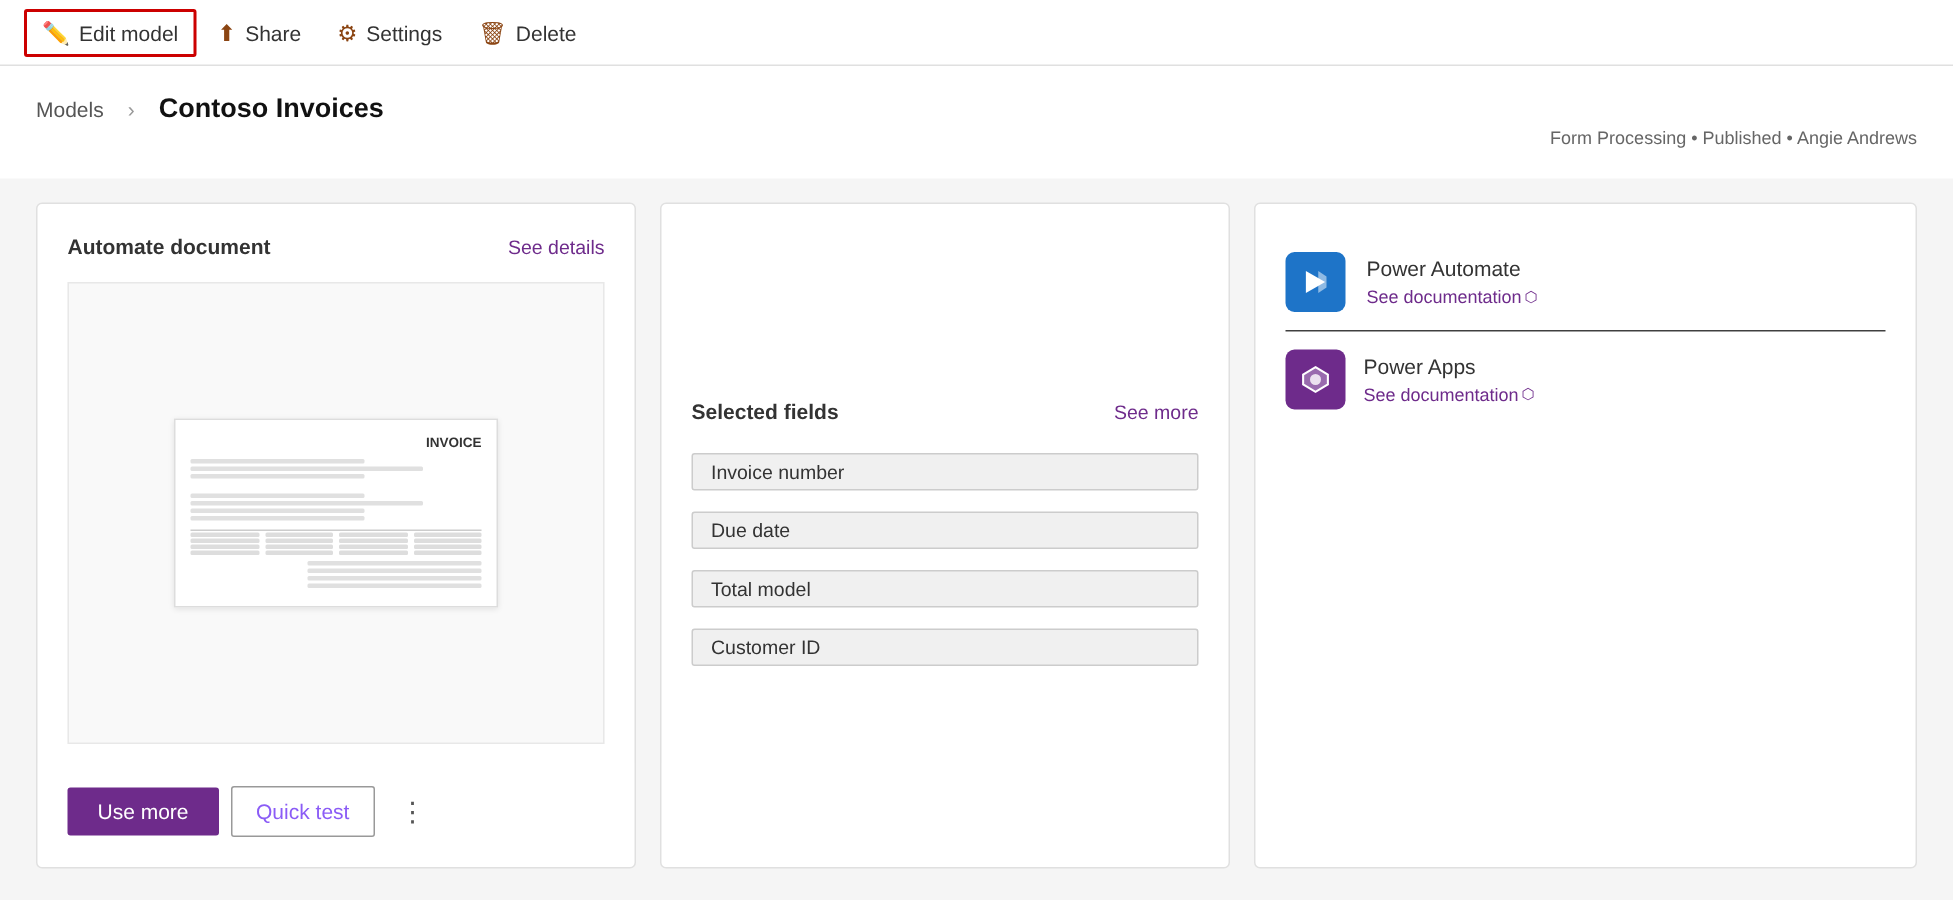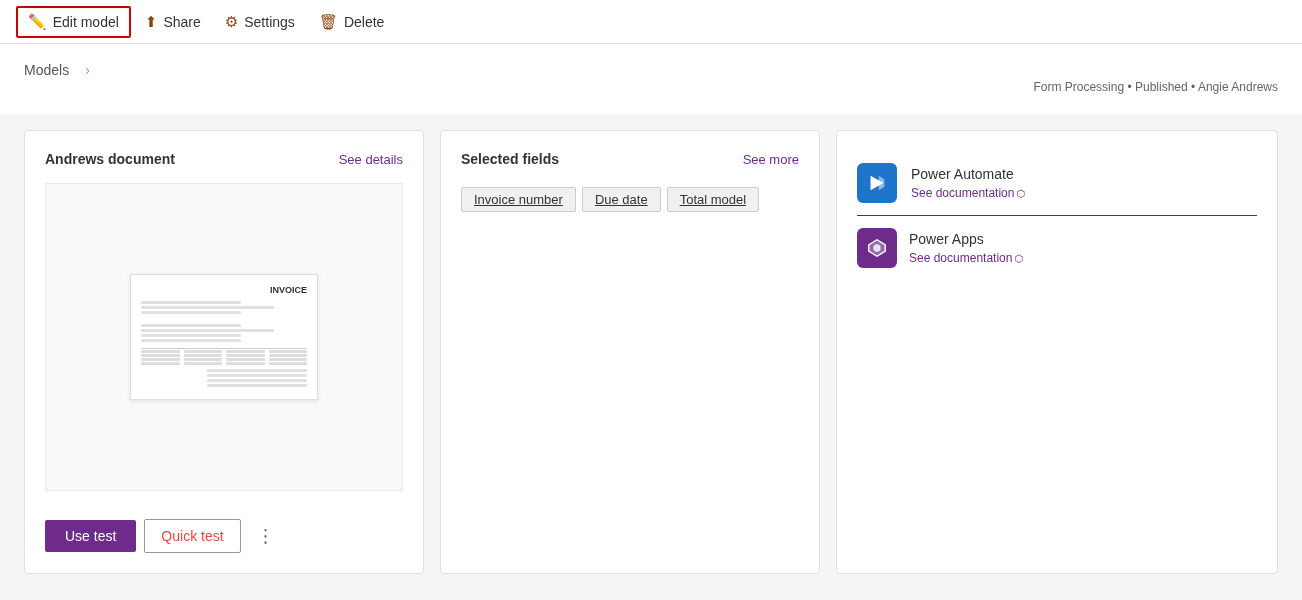--- a/index.html
+++ b/index.html
@@ -120,21 +120,21 @@
       flex: 1;
       display: flex;
       justify-content: center;
       align-items: center;
       background: #f9f9f9;
       margin-bottom: 16px;
       border: 1px solid #e8e8e8;
       overflow: hidden;
     }
     .invoice-mock {
-      width: 188px;
+      width: 216px;
       background: #fff;
       border: 1px solid #ddd;
       padding: 10px;
       font-size: 6px;
       color: #333;
       box-shadow: 0 1px 4px rgba(0,0,0,0.1);
     }
     .invoice-mock .inv-title {
       text-align: right;
       font-size: 9px;
@@ -181,56 +181,56 @@
       color: #fff;
       border: none;
       padding: 8px 20px;
       border-radius: 2px;
       cursor: pointer;
       font-size: 14px;
       font-weight: 500;
     }
     .btn-secondary {
       background: #fff;
-      color: #ef4444;
+      color: #8b5cf6;
       border: 1px solid #999;
       padding: 8px 16px;
       border-radius: 2px;
       cursor: pointer;
       font-size: 14px;
     }
     .btn-more {
       background: transparent;
       border: none;
       cursor: pointer;
       font-size: 18px;
       color: #555;
       padding: 4px 8px;
       border-radius: 2px;
     }
 
     
     .fields-card {
       flex: 0 0 380px;
+      justify-content: center;
     }
     .field-tag {
       display: inline-block;
       background: #f0f0f0;
       border: 1px solid #ccc;
       border-radius: 2px;
       padding: 4px 12px;
       margin: 4px 0;
       font-size: 13px;
       color: #333;
     }
     .fields-list {
       display: flex;
-      flex-direction: row;
+      flex-direction: column;
       gap: 6px;
-      text-decoration: underline;
     }
 
     
     .usage-card {
       flex: 1;
     }
     .usage-item {
       display: flex;
       align-items: center;
       gap: 14px;
@@ -291,35 +291,36 @@
   <button class="toolbar-btn">
     <span class="btn-icon">🗑</span>
     <span>Delete</span>
   </button>
 </div>
 
 <div class="breadcrumb-area">
   <div class="breadcrumb">
     <a class="crumb-link">Models</a>
     <span class="crumb-sep">›</span>
+    <span class="crumb-current">Contoso Invoices</span>
   </div>
   <div class="breadcrumb-sub">
     <span>Form Processing</span>
     <span> • </span>
     <span>Published</span>
     <span> • </span>
     <span>Angie Andrews</span>
   </div>
 </div>
 
 <div class="main-content">
 
   <div class="card training-card">
     <div class="card-header">
-      <span class="card-title">Andrews document</span>
+      <span class="card-title">Automate document</span>
       <a class="card-link">See details</a>
     </div>
     <div class="doc-preview">
       <div class="invoice-mock">
         <div class="inv-title">INVOICE</div>
         <div class="inv-line short"></div>
         <div class="inv-line medium"></div>
         <div class="inv-line short"></div>
         <br>
         <div class="inv-line short"></div>
@@ -354,35 +355,36 @@
         </div>
         <div class="inv-totals">
           <div class="inv-line short" style="margin-left:auto;"></div>
           <div class="inv-line short" style="margin-left:auto;"></div>
           <div class="inv-line short" style="margin-left:auto;"></div>
           <div class="inv-line short" style="margin-left:auto;"></div>
         </div>
       </div>
     </div>
     <div class="card-actions">
-      <button class="btn-primary">Use test</button>
+      <button class="btn-primary">Use more</button>
       <button class="btn-secondary">Quick test</button>
       <button class="btn-more">⋮</button>
     </div>
   </div>
 
   <div class="card fields-card">
     <div class="card-header">
       <span class="card-title">Selected fields</span>
       <a class="card-link">See more</a>
     </div>
     <div class="fields-list">
       <span class="field-tag">Invoice number</span>
       <span class="field-tag">Due date</span>
       <span class="field-tag">Total model</span>
+      <span class="field-tag">Customer ID</span>
     </div>
   </div>
 
   <div class="card usage-card">
 
     <div class="usage-item">
       <div class="usage-icon blue">
         <svg viewBox="0 0 24 24" fill="none" xmlns="http://www.w3.org/2000/svg">
           <polygon points="5,4 19,12 5,20" fill="white"></polygon>
           <polygon points="14,4 20,8 20,16 14,20 14,12" fill="rgba(255,255,255,0.5)"></polygon>

